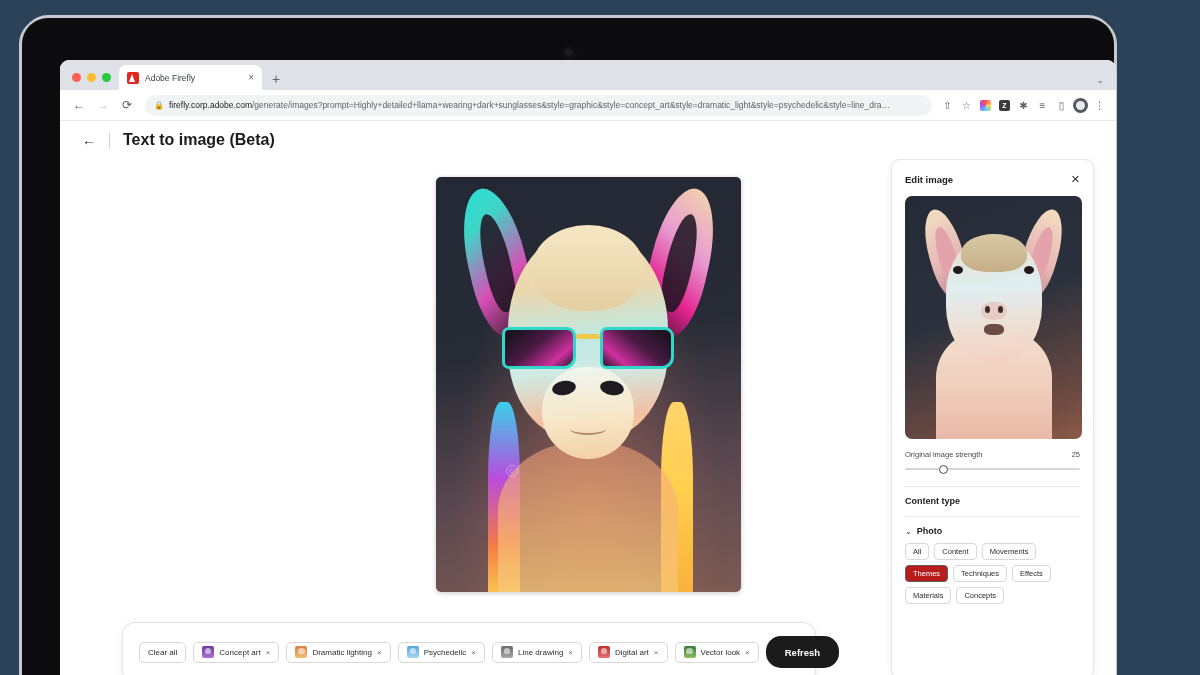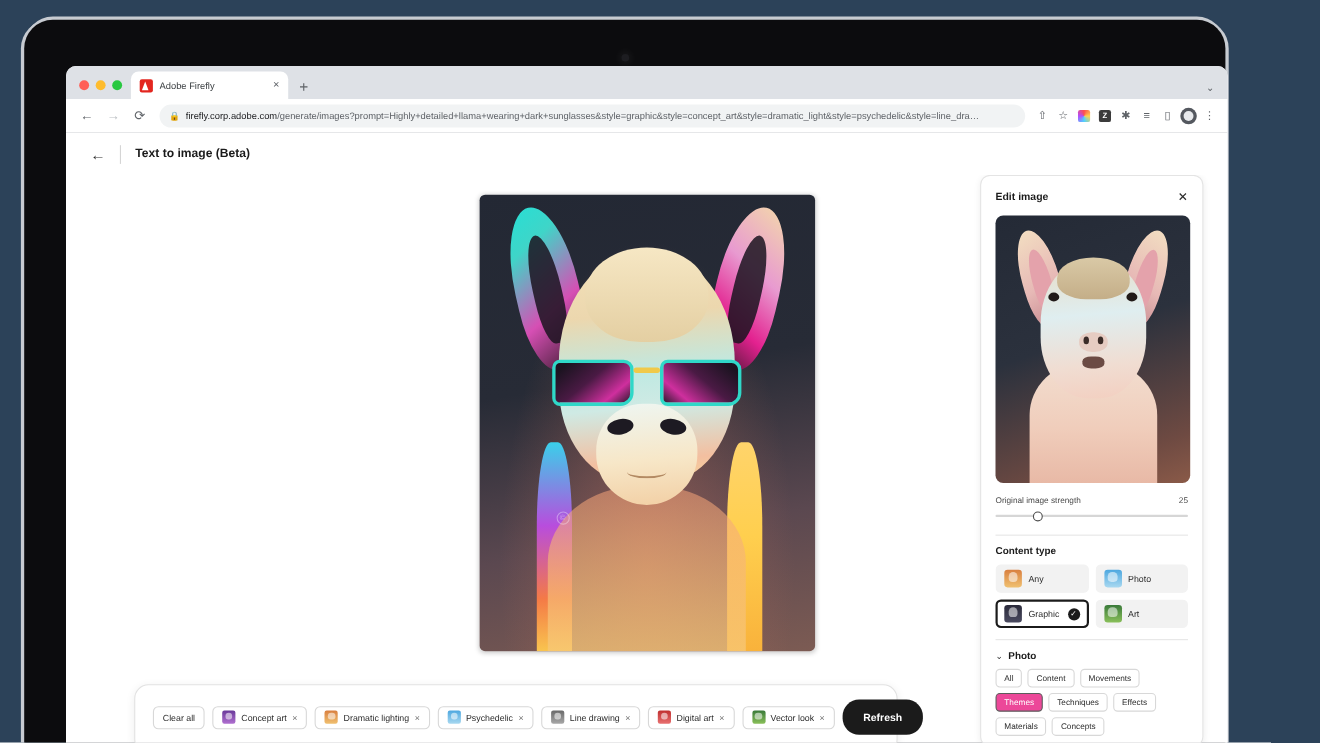--- a/index.html
+++ b/index.html
@@ -126,21 +126,21 @@
   }
 
   
   #app { height: 562px; background: #fff; display: flex; flex-direction: column; }
   #app-header {
     height: 38px; display: flex; align-items: center; gap: 13px;
     padding: 0 22px; flex: 0 0 38px;
   }
   #back-arrow { font-size: 14px; color: #2c2c2c; cursor: pointer; }
   #hdr-divider { width: 1px; height: 17px; background: #d5d5d5; }
-  #app-title { font-size: 11px; font-weight: bold; color: #1b1b1b; }
+  #app-title { font-size: 16px; font-weight: bold; color: #1b1b1b; }
 
   #app-body { flex: 1; display: flex; position: relative; overflow: hidden; }
 
   
   #canvas {
     flex: 1; position: relative; display: flex;
     align-items: flex-start; justify-content: center;
     padding-top: 18px;
   }
 
@@ -357,21 +357,21 @@
 
   #styles-head { display: flex; align-items: center; gap: 5px; margin-bottom: 7px; }
   #styles-chevron { font-size: 8px; color: #2c2c2c; }
   #styles-title { font-size: 9px; font-weight: bold; color: #1b1b1b; }
   #filter-chips { display: flex; flex-wrap: wrap; gap: 5px; margin-bottom: 9px; }
   .fchip {
     height: 17px; padding: 0 7px; border: 1px solid #d8d8d8; border-radius: 4px;
     font-size: 7.5px; color: #2c2c2c; display: flex; align-items: center;
     cursor: pointer; background: #fff;
   }
-  .fchip.active { background: #ec4899; border-color: #5c5c5c; color: #fff; }
+  .fchip.active { background: #b91c1c; border-color: #5c5c5c; color: #fff; }
 
   
   .t-sky  { background: linear-gradient(180deg,#4ea8e0,#a8d8f0); }
   .t-dark { background: linear-gradient(180deg,#2a2a3a,#4a4a60); }
   .t-warm { background: linear-gradient(180deg,#d98040,#f0c070); }
   .t-green{ background: linear-gradient(180deg,#3a7a3a,#8ac05a); }
   .t-purp { background: linear-gradient(180deg,#6a3a9a,#b070d0); }
   .t-grey { background: linear-gradient(180deg,#6a6a6a,#a8a8a8); }
   .t-red  { background: linear-gradient(180deg,#c03030,#e87070); }
   .balloon {
@@ -539,39 +539,20 @@
             <span id="slider-label">Original image strength</span>
             <span id="slider-value">25</span>
           </div>
           <div id="slider-track">
             <span id="slider-knob"></span>
           </div>
 
           <div class="hr"></div>
 
           <div class="section-title">Content type</div>
-          <div id="ctype-grid">
-            <div class="ctype">
-              <span class="ctype-thumb t-warm balloon"></span>
-              <span>Any</span>
-            </div>
-            <div class="ctype">
-              <span class="ctype-thumb t-sky balloon"></span>
-              <span>Photo</span>
-            </div>
-            <div class="ctype selected">
-              <span class="ctype-thumb t-dark balloon"></span>
-              <span>Graphic</span>
-              <span class="ctype-check">✓</span>
-            </div>
-            <div class="ctype">
-              <span class="ctype-thumb t-green balloon"></span>
-              <span>Art</span>
-            </div>
-          </div>
 
           <div class="hr"></div>
 
           <div id="styles-head">
             <span id="styles-chevron">⌄</span>
             <span id="styles-title">Photo</span>
           </div>
           <div id="filter-chips">
             <span class="fchip">All</span>
             <span class="fchip">Content</span>

